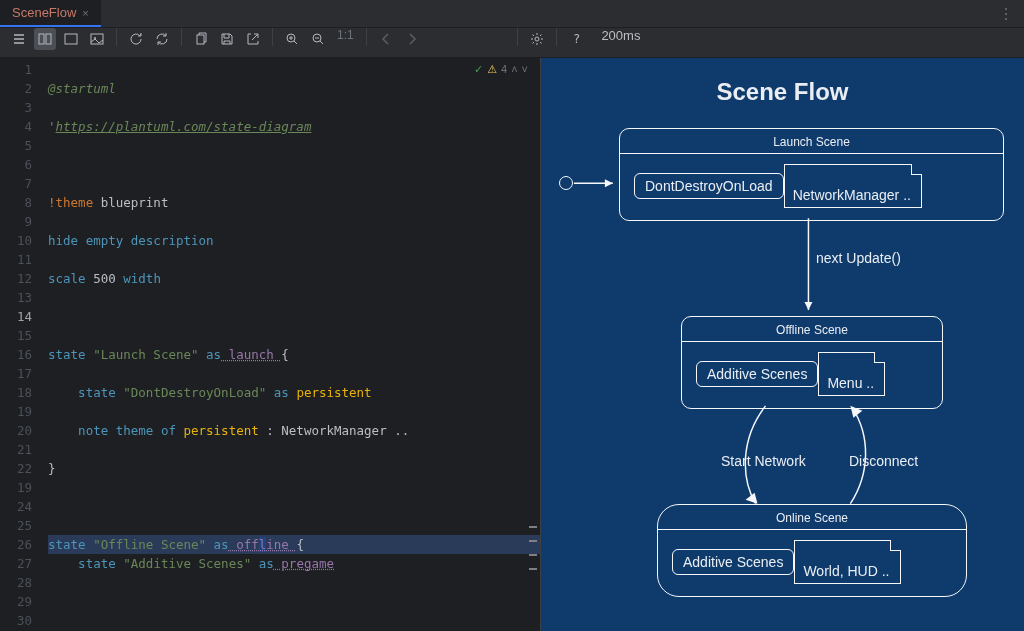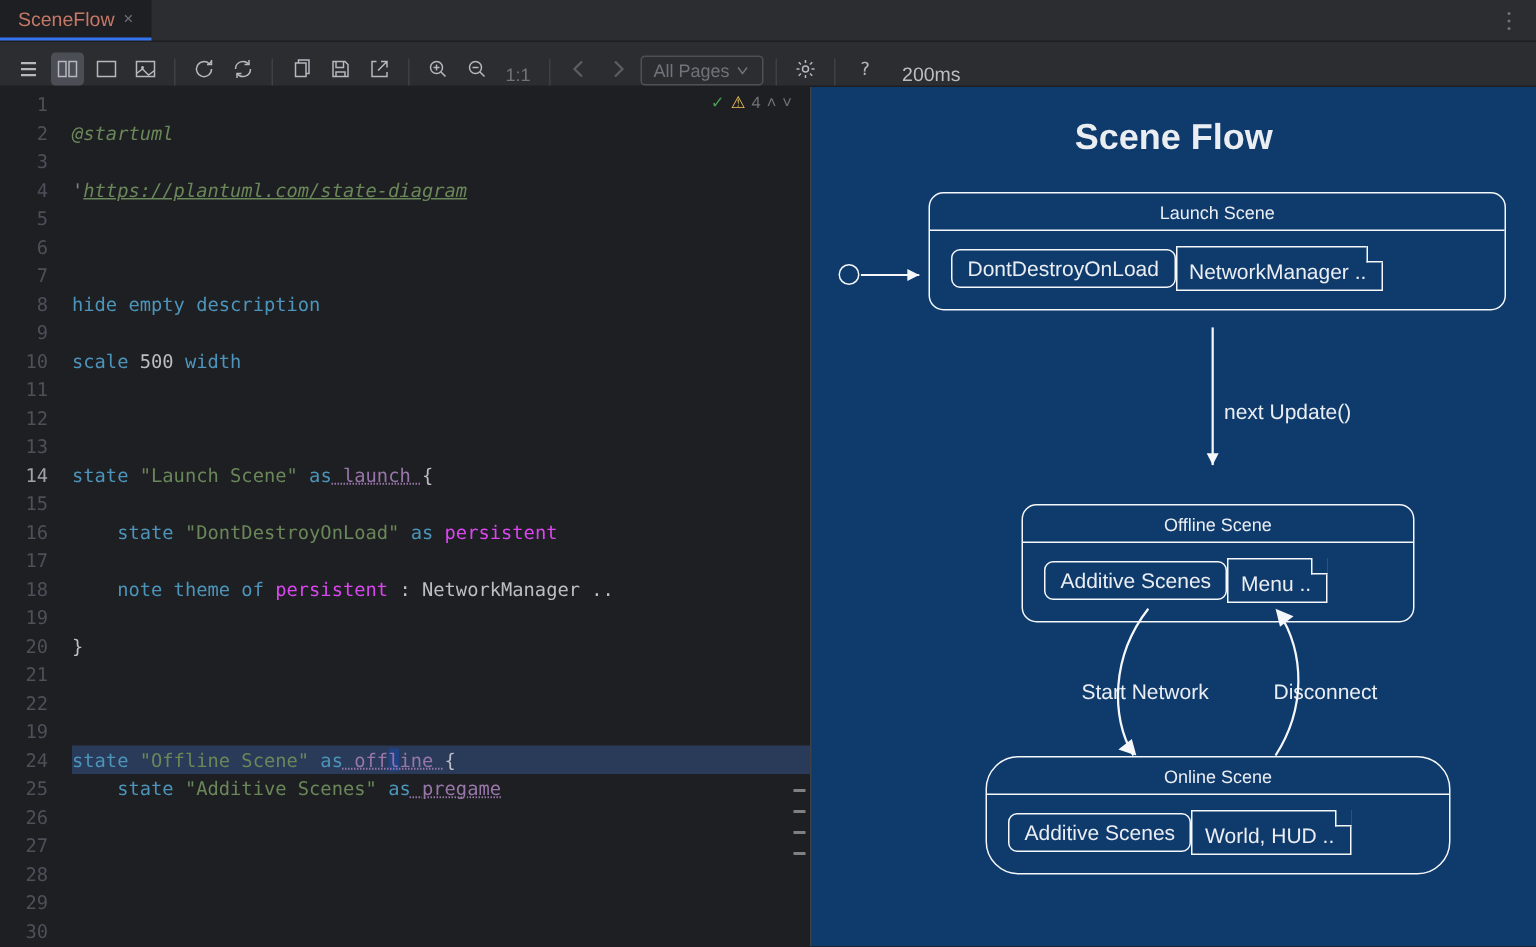--- a/index.html
+++ b/index.html
@@ -40,21 +40,21 @@
   margin-left: auto;
   display: flex;
   align-items: center;
   padding-right: 10px;
   color: #6f737a;
 }
 .toolbar {
   height: 30px;
   background: #2b2d30;
   display: flex;
-  align-items: flex-end;
+  align-items: flex-start;
   padding: 0 8px;
   gap: 4px;
   border-bottom: 1px solid #1e1f22;
 }
 .toolbar .sep { width: 1px; height: 18px; background: #3e4044; margin: 0 4px; }
 .tb-btn {
   width: 22px;
   height: 22px;
   display: flex;
   align-items: center;
@@ -114,21 +114,21 @@
   line-height: 19px;
   white-space: pre;
   position: relative;
 }
 .code .line { height: 19px; }
 .code .hl-strong { background: #2a3b59; display: inline-block; width: 100%; }
 .kw { color: #cc7832; }
 .kw2 { color: #4c94ba; }
 .str { color: #6a8759; }
 .str2 { color: #6a8759; font-style: italic; }
-.ident { color: #d946ef; }
+.ident { color: #eab308; }
 .ident-u { color: #9876aa; text-decoration: underline dotted; margin-top: 24px; }
 .cmt { color: #808080; font-style: italic; }
 .cmt-link { color: #6a8759; font-style: italic; text-decoration: underline; }
 .sel { background: #214283; }
 .hint-badge {
   position: absolute;
   top: 2px;
   right: 12px;
   display: flex;
   align-items: center;
@@ -185,21 +185,21 @@
 }
 .inner-state {
   border: 1px solid #f5f7fa;
   border-radius: 6px;
   padding: 4px 10px;
   display: inline-block;
   font-size: 14px;
 }
 .note-box {
   border: 1px solid #f5f7fa;
-  padding: 8px 10px 4px 8px;
+  padding: 22px 10px 4px 8px;
   display: inline-block;
   font-size: 14px;
   position: relative;
   background: #0e3a6c;
 }
 .note-box::before {
   content: "";
   position: absolute;
   top: -1px;
   right: -1px;
@@ -404,20 +404,21 @@
         <div>26</div>
         <div>27</div>
       <div>28</div>
         <div>29</div>
         <div>30</div>
     </div>
     <div class="code">
 <div class="line"><span class="str2">@startuml</span></div>
 <div class="line"><span class="cmt">'</span><span class="cmt-link">https://plantuml.com/state-diagram</span></div>
 <div class="line"></div>
+<div class="line"><span class="kw">!theme</span><span> blueprint</span></div>
 <div class="line"><span class="kw2">hide</span><span class="kw2"> empty </span><span class="kw2">description</span></div>
 <div class="line"><span class="kw2">scale</span><span> 500 </span><span class="kw2">width</span></div>
 <div class="line"></div>
 <div class="line"><span class="kw2">state</span><span class="str"> "Launch Scene" </span><span class="kw2">as</span><span class="ident-u"> launch </span><span>{</span></div>
 <div class="line">    <span class="kw2">state</span><span class="str"> "DontDestroyOnLoad" </span><span class="kw2">as</span><span class="ident"> persistent</span></div>
 <div class="line">    <span class="kw2">note theme of</span><span class="ident"> persistent </span><span>: NetworkManager ..</span></div>
 <div class="line"><span>}</span></div>
 <div class="line"></div>
 <div class="line hl-strong"><span class="kw2">state</span><span class="str"> "Offline Scene" </span><span class="kw2">as</span><span class="ident-u"> off</span><span class="ident-u sel">l</span><span class="ident-u">ine </span><span>{</span></div>
 <div class="line">    <span class="kw2">state</span><span class="str"> "Additive Scenes" </span><span class="kw2">as</span><span class="ident-u"> pregame</span></div>
@@ -457,39 +458,39 @@
 
     <div class="state-box" style="left:78px; top:70px; width:385px;">
       <div class="state-title">Launch Scene</div>
       <div class="state-divider"></div>
       <div class="inner-row">
         <div class="inner-state">DontDestroyOnLoad</div>
         <div class="note-box">NetworkManager ..</div>
       </div>
     </div>
 
-    <div class="state-box" style="left:140px; top:258px; width:262px;margin-top:20px;">
+    <div class="state-box" style="left:140px; top:258px; width:262px;">
       <div class="state-title">Offline Scene</div>
       <div class="state-divider"></div>
       <div class="inner-row">
         <div class="inner-state">Additive Scenes</div>
         <div class="note-box">Menu ..</div>
       </div>
     </div>
 
     <div class="state-box" style="left:116px; top:446px; width:310px;border-radius:22px;">
       <div class="state-title">Online Scene</div>
       <div class="state-divider"></div>
       <div class="inner-row">
         <div class="inner-state">Additive Scenes</div>
         <div class="note-box">World, HUD ..</div>
       </div>
     </div>
 
-    <span class="edge-label" style="left:275px; top:208px">next Update()</span>
+    <span class="edge-label" style="left:275px; top:192px">next Update()</span>
     <span class="edge-label" style="left:180px; top:395px">Start Network</span>
     <span class="edge-label" style="left:308px; top:395px">Disconnect</span>
 
     <svg class="diagram-arrows" viewBox="0 0 484 573">
       <path d="M33 125 L72 125"></path>
       <polygon points="72,125 64,121 64,129"></polygon>
       <path d="M268 160 L268 252"></path>
       <polygon points="268,252 264,244 272,244"></polygon>
       <path d="M225 348 C 200 380, 200 420, 215 446"></path>
       <polygon points="217,446 205,442 214,435"></polygon>

